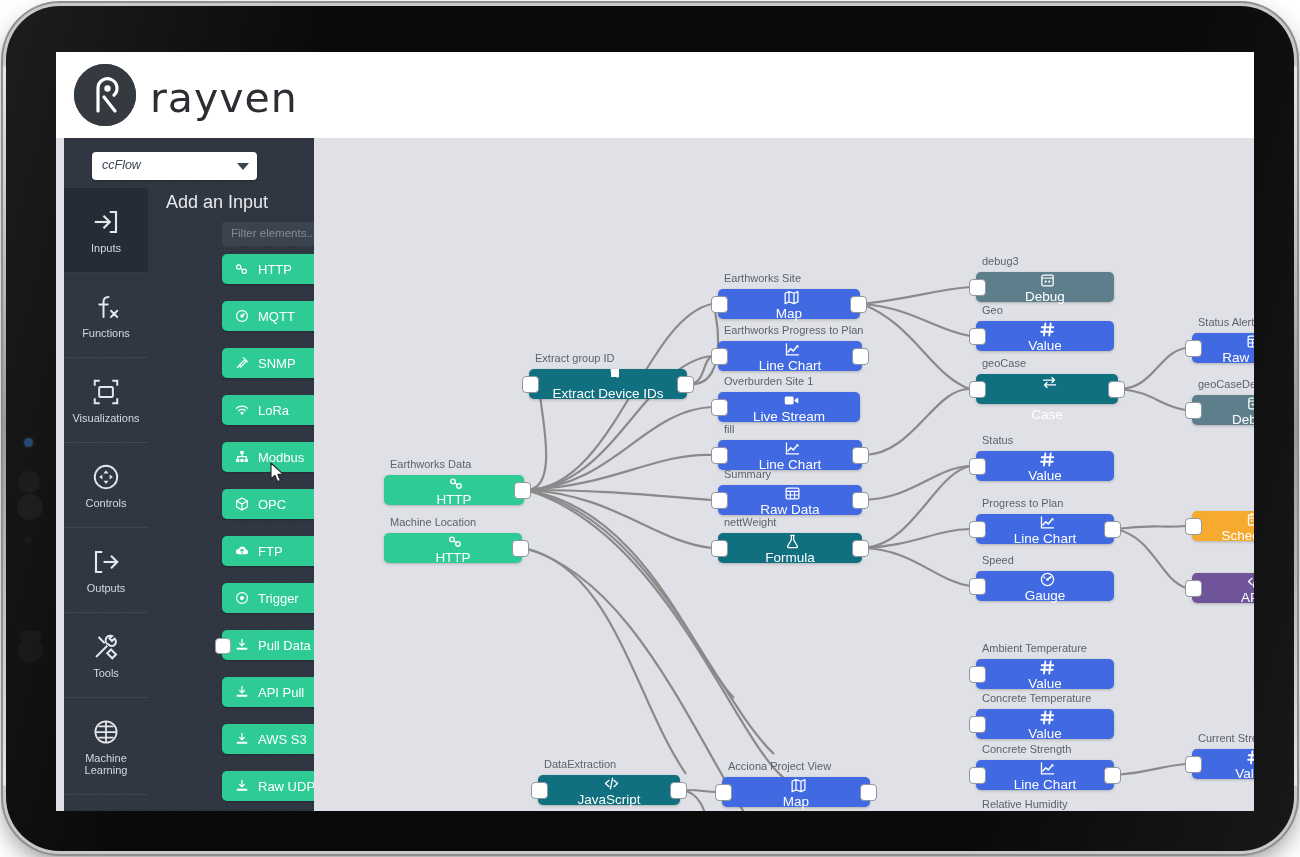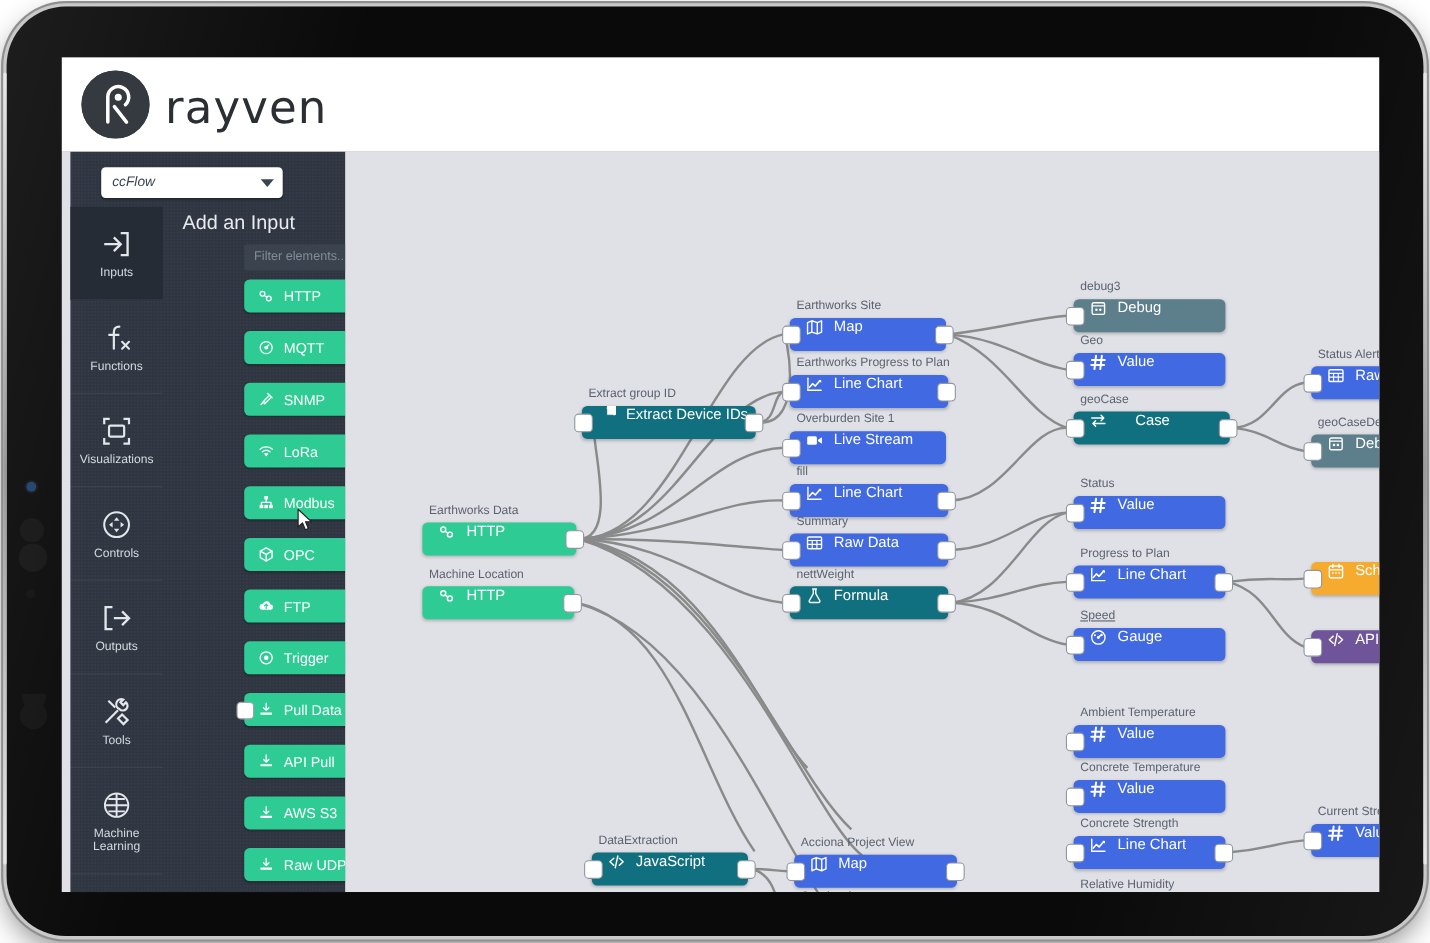--- a/index.html
+++ b/index.html
@@ -70,22 +70,22 @@
     display:flex;align-items:center;cursor:pointer;box-shadow:0 1px 2px rgba(0,0,0,.25);}
   .elem .eico{width:16px;height:16px;margin-left:12px;margin-right:8px;flex:0 0 auto;}
   .elem .elbl{font-size:13px;color:#ffffff;}
   .port{position:absolute;width:14px;height:14px;border-radius:4px;background:#fff;border:1px solid #9aa3ae;top:8px;}
   .port.left{left:-7px;}
 
   
   .canvas{position:absolute;left:258px;top:0;width:940px;height:673px;background:#dfe1e6;overflow:hidden;}
   .canvas svg.wires{position:absolute;left:0;top:0;width:940px;height:673px;}
 
-  .node{position:absolute;border-radius:5px;height:30px;display:flex;align-items:flex-start;cursor:pointer;
-    box-shadow:0 1px 3px rgba(0,0,0,.22);}
+  .node{position:absolute;border-radius:5px;height:30px;display:flex;align-items:center;cursor:pointer;
+    box-shadow:0 1px 3px rgba(0,0,0,.22);flex-direction:column;}
   .node .nico{width:17px;height:17px;margin-left:14px;margin-right:9px;flex:0 0 auto;}
   .node .nlbl{font-size:13.5px;color:#fff;white-space:nowrap;}
   .node-cap{position:absolute;font-size:11px;color:#5b6270;white-space:nowrap;}
   .nport{position:absolute;width:15px;height:15px;border-radius:4px;background:#fff;border:1px solid #8e96a1;top:7px;}
   .nport.l{left:-7px;}
   .nport.r{right:-7px;}
 
   .c-blue{background:#4169e1;}
   .c-teal{background:#11707f;}
   .c-slate{background:#5d7f8c;}
@@ -472,21 +472,21 @@
                 <svg class="nico" viewBox="0 0 24 24">
                   <path d="M3.5 19.5h17" stroke="#fff" fill="none" stroke-width="1.8" stroke-linecap="round" stroke-linejoin="round"></path>
                   <path d="M3.5 19.5V4" stroke="#fff" fill="none" stroke-width="1.8" stroke-linecap="round" stroke-linejoin="round"></path>
                   <path d="M5.5 15.5l4-4.5 3.5 3 6-7" stroke="#fff" fill="none" stroke-width="2.1" stroke-linecap="round" stroke-linejoin="round"></path>
                   <path d="M17 6.5h3.5V10" fill="#fff" stroke="none"></path>
                 </svg>
                 <span class="nlbl">Line Chart</span>
                 <span class="nport l"></span>
                 <span class="nport r"></span>
               </div>
-              <div class="node-cap" style="left: 668px; top: 416px; text-decoration: underline;">Speed</div>
+              <div class="node-cap" style="left: 668px; top: 416px;">Speed</div>
               <div class="node c-blue" style="left: 662px; top: 433px; width: 138px;">
                 <svg class="nico" viewBox="0 0 24 24">
                   <circle cx="12" cy="12" r="8.6" stroke="#fff" fill="none" stroke-width="1.8" stroke-linecap="round" stroke-linejoin="round"></circle>
                   <circle cx="12" cy="12" r="1.9" fill="#fff" stroke="none"></circle>
                   <path d="M12 12l4.4-4" stroke="#fff" stroke-width="2" stroke-linecap="round"></path>
                   <circle cx="7.6" cy="9.2" r="1.3" fill="#fff" stroke="none"></circle>
                   <circle cx="16.4" cy="9.2" r="1.3" fill="#fff" stroke="none"></circle>
                 </svg>
                 <span class="nlbl">Gauge</span>
                 <span class="nport l"></span>

